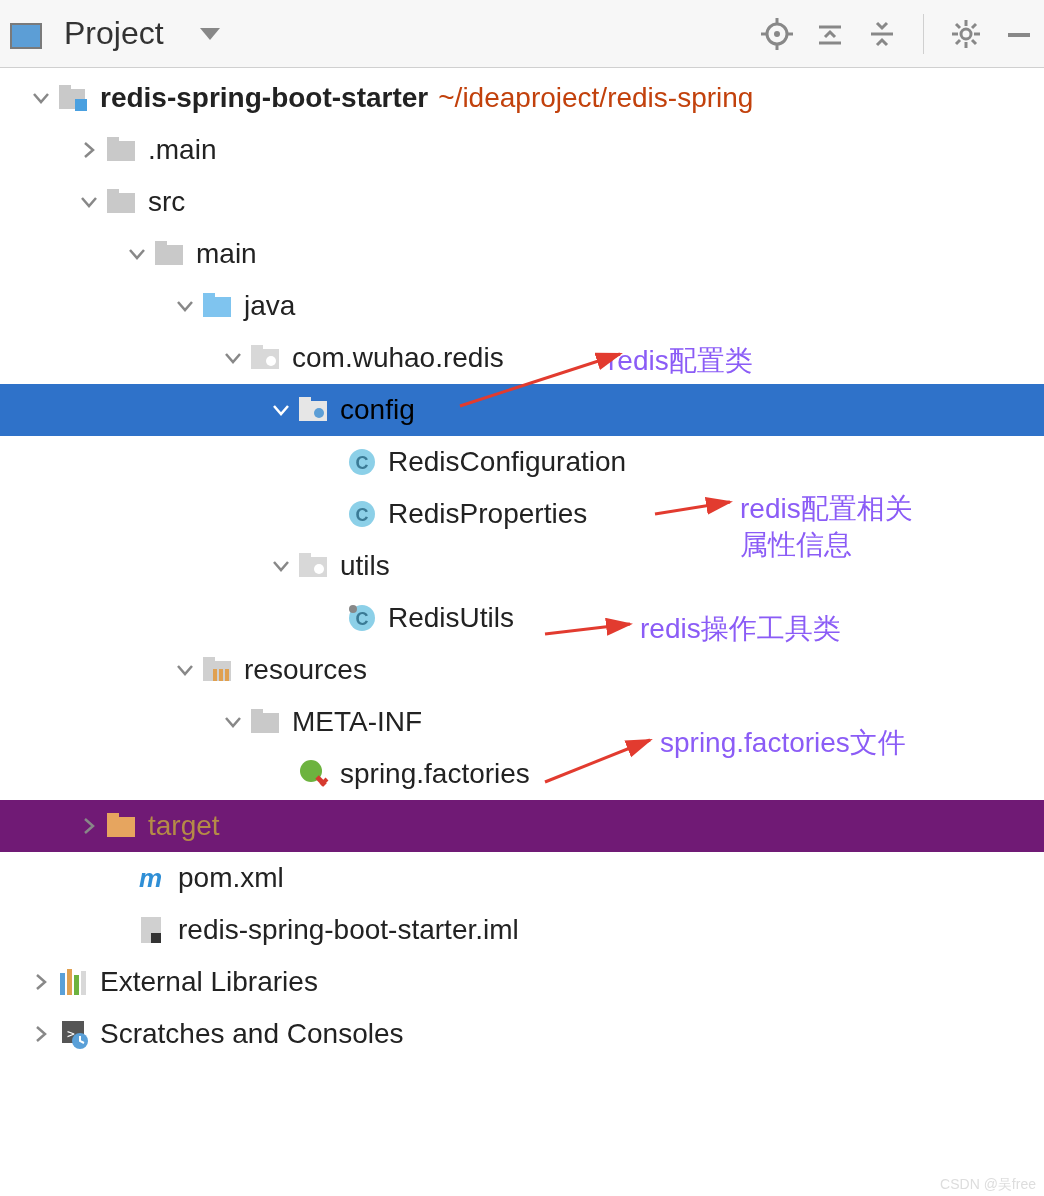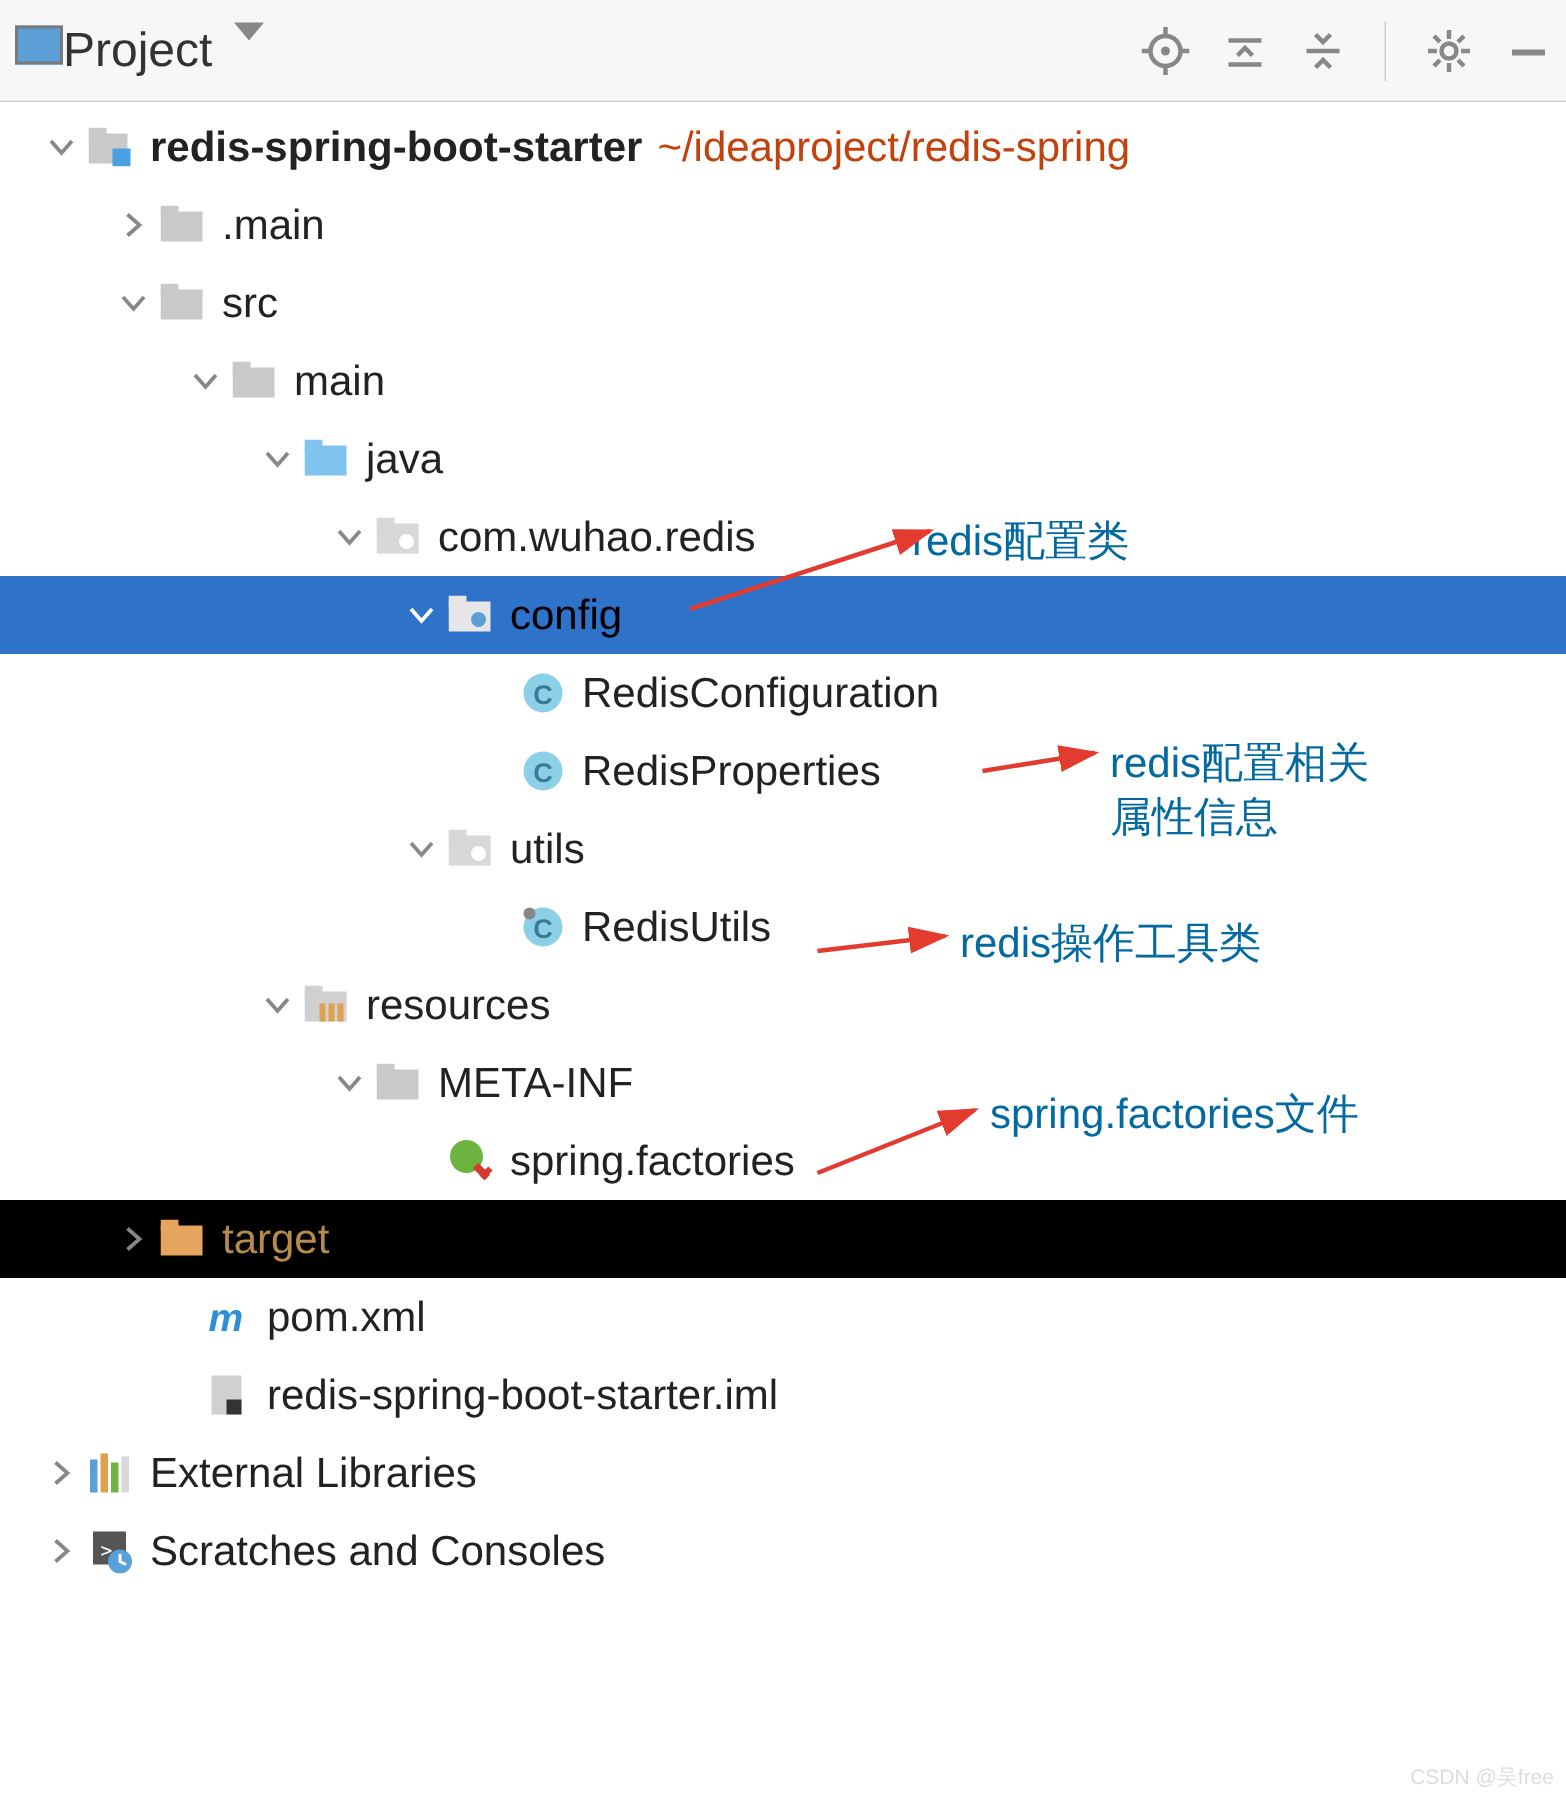--- a/index.html
+++ b/index.html
@@ -16,21 +16,22 @@
     .toolbar {
       display: flex;
       align-items: center;
       height: 68px;
       border-bottom: 1px solid #d0d0d0;
       padding: 0 10px;
       background: #f7f7f7;
     }
     .toolbar-left {
       display: flex;
-      gap: 0;
+      align-items: center;
+      gap: 22px;
     }
     .project-icon {
       width: 32px;
       height: 26px;
       background: #5c9ed6;
       border: 2px solid #7a7a7a;
       position: relative;
       top: 2px;
     }
     .project-label {
@@ -66,21 +67,21 @@
       align-items: center;
       height: 52px;
       white-space: nowrap;
       padding-left: 16px;
     }
     .tree-row.selected {
       background: #2f72c9;
       color: #fff;
     }
     .tree-row.highlight {
-      background: #000000;
+      background: #701a75;
     }
     .indent { display: inline-block; }
     .chevron {
       width: 30px;
       display: inline-flex;
       justify-content: center;
       align-items: center;
     }
     .chevron svg { display: block; }
     .no-chevron { width: 30px; }
@@ -95,21 +96,21 @@
     
     .node-label { color: #222; }
     .tree-row.selected .node-label { color: #000000; }
     .node-label.bold { font-weight: 700; }
     .node-path { color: #c2410c; margin-left: 10px; }
     .node-label.orange { color: #b58b47; }
     
     
     .annotation {
       position: absolute;
-      color: #0369a1;
+      color: #8b5cf6;
       font-size: 28px;
       font-family: "Microsoft YaHei", Arial, sans-serif;
     }
     .arrow {
       position: absolute;
     }
     
     .watermark {
       position: absolute;
       bottom: 2px;

